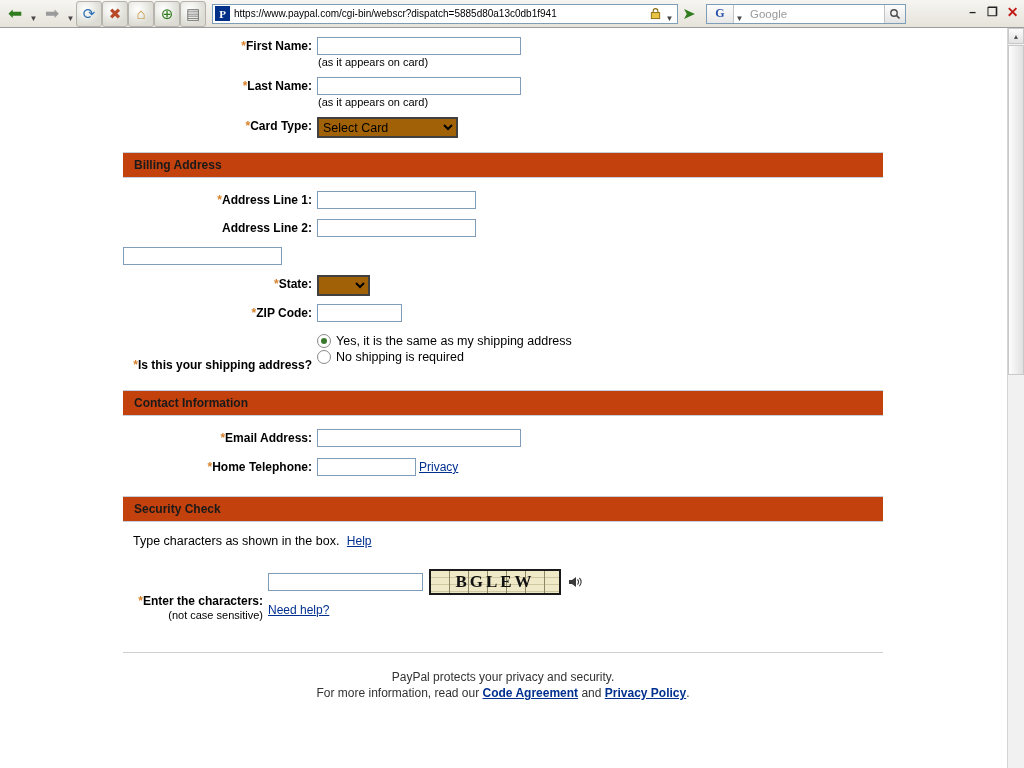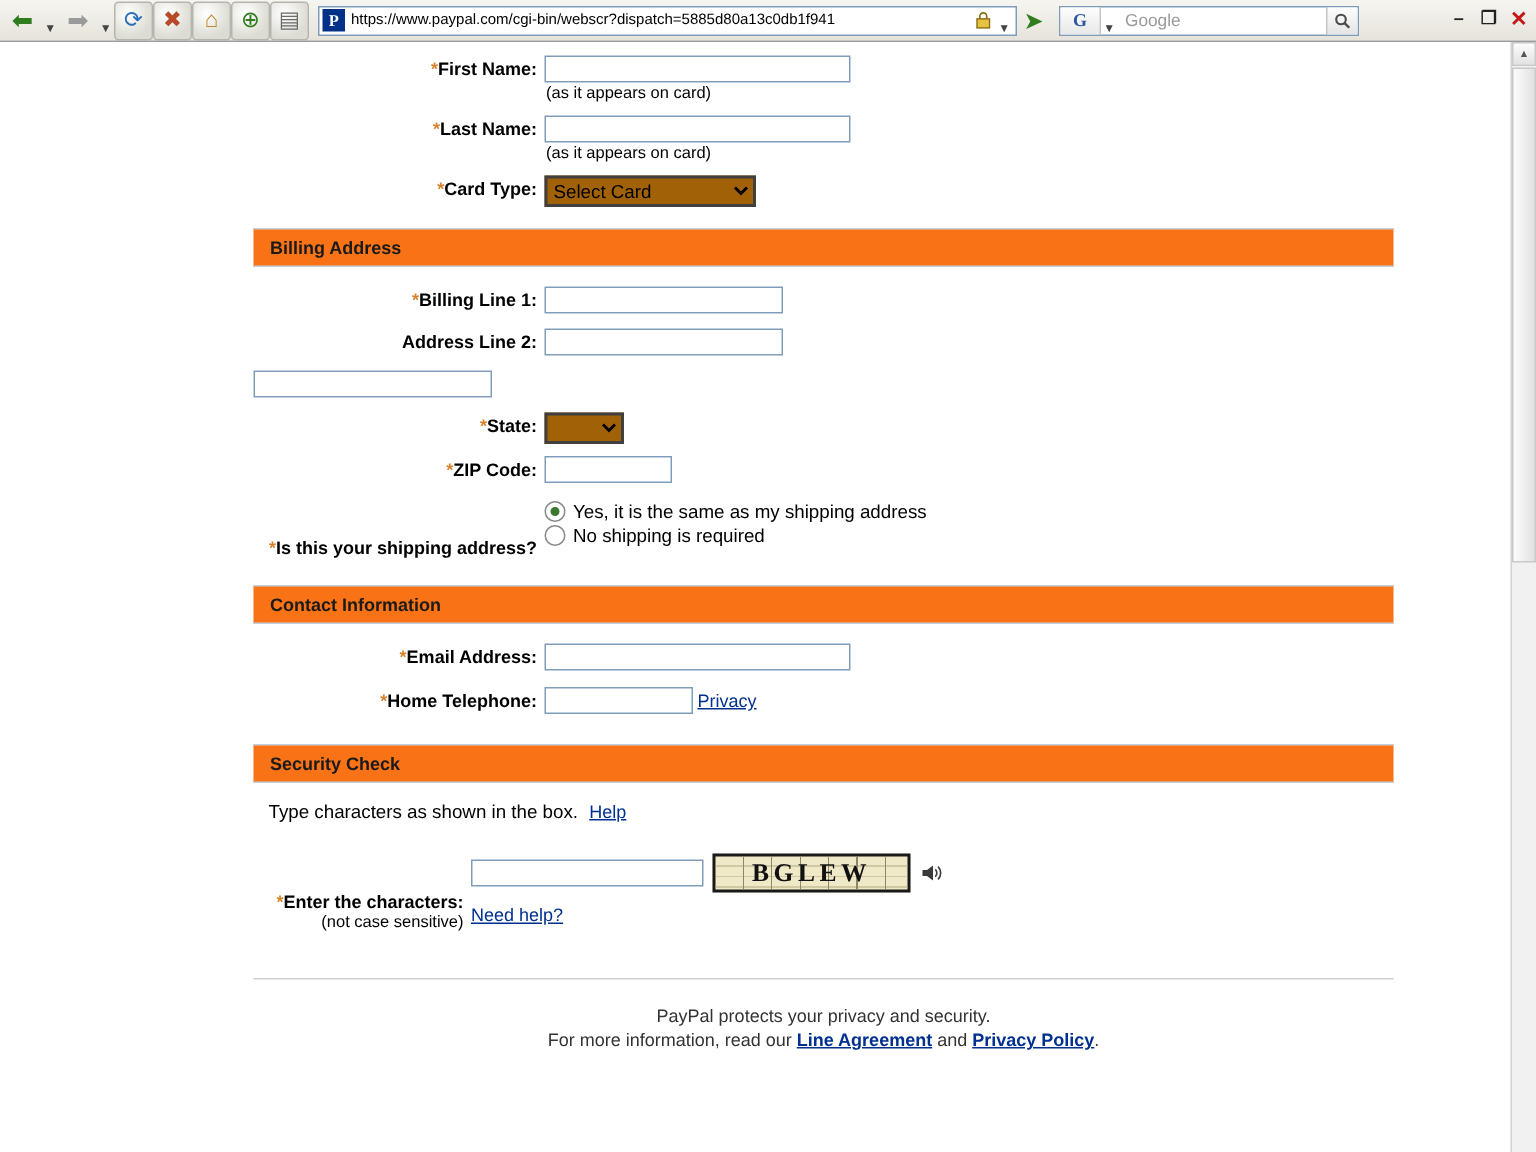--- a/index.html
+++ b/index.html
@@ -151,21 +151,20 @@
     top: 28px; left: 0;
     width: 1008px;
     height: 740px;
     background: #ffffff;
     overflow: hidden;
   }
   .content {
     position: relative;
     width: 830px;
     padding-top: 8px;
-    padding-left: 46px;
   }
   .form-wrap {
     width: 760px;
     margin: 0 0 0 123px;
   }
 
   
   .row {
     display: flex;
     align-items: flex-start;
@@ -208,21 +207,21 @@
     font-size: 12.5px;
     height: 21px;
     border: 2px solid #404040;
     background: #a16207;
     box-sizing: border-box;
   }
   .sel-card { width: 141px; }
   .sel-state { width: 53px; }
 
   .section-hdr {
-    background: #f97316;
+    background: #c2410c;
     border-top: 1px solid #c3cfdd;
     border-bottom: 1px solid #c3cfdd;
     font-weight: bold;
     font-size: 12px;
     color: #1a1a1a;
     padding: 5px 0 5px 11px;
     width: 760px;
     box-sizing: border-box;
     margin: 14px 0 12px 0;
   }
@@ -427,21 +426,21 @@
           <div class="fld">
             <select class="sel-card">
               <option>Select Card</option>
             </select>
           </div>
         </div>
 
         <div class="section-hdr">Billing Address</div>
 
         <div class="row">
-          <div class="lbl"><span class="req">*</span><span>Billing Line 1:</span></div>
+          <div class="lbl"><span class="req">*</span><span>Address Line 1:</span></div>
           <div class="fld" style="margin-bottom:7px;">
             <input type="text" class="in-md" value="" style="">
           </div>
         </div>
 
         <div class="row">
           <div class="lbl">Address Line 2:</div>
           <div class="fld" style="margin-bottom:7px;">
             <input type="text" class="in-md" value="" style="">
           </div>
@@ -530,21 +529,21 @@
               <a class="link" href="#">Need help?</a>
             </div>
           </div>
         </div>
 
         <div class="divider"></div>
 
         <div class="footer" style="width:760px;">
           <div>PayPal protects your privacy and security.</div>
           <div>
-            <span>For more information, read our </span><a href="#">Line Agreement</a><span> and </span><a href="#">Privacy Policy</a><span>.</span>
+            <span>For more information, read our </span><a href="#">Code Agreement</a><span> and </span><a href="#">Privacy Policy</a><span>.</span>
           </div>
         </div>
 
       </div>
     </div>
   </div>
 
   <div class="vscroll">
     <div class="arrow">▲</div>
     <div class="thumb"></div>

